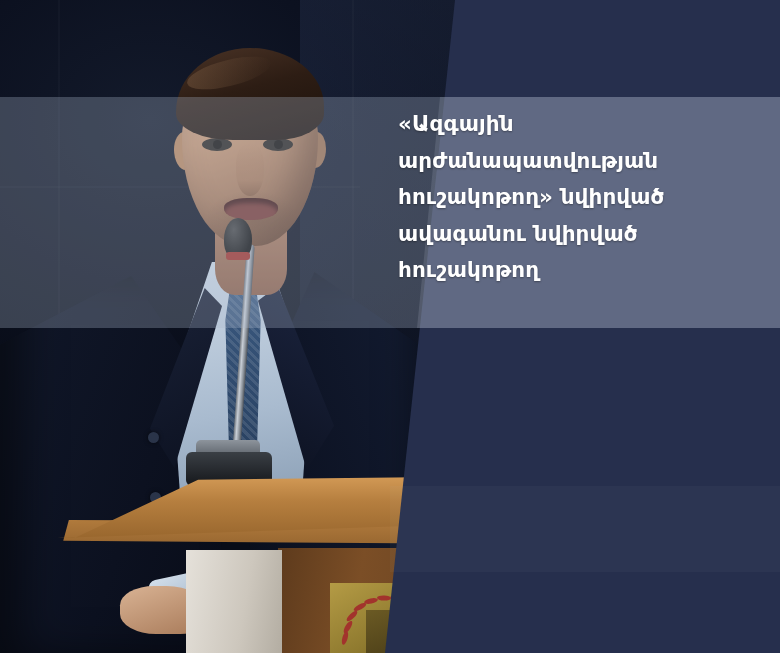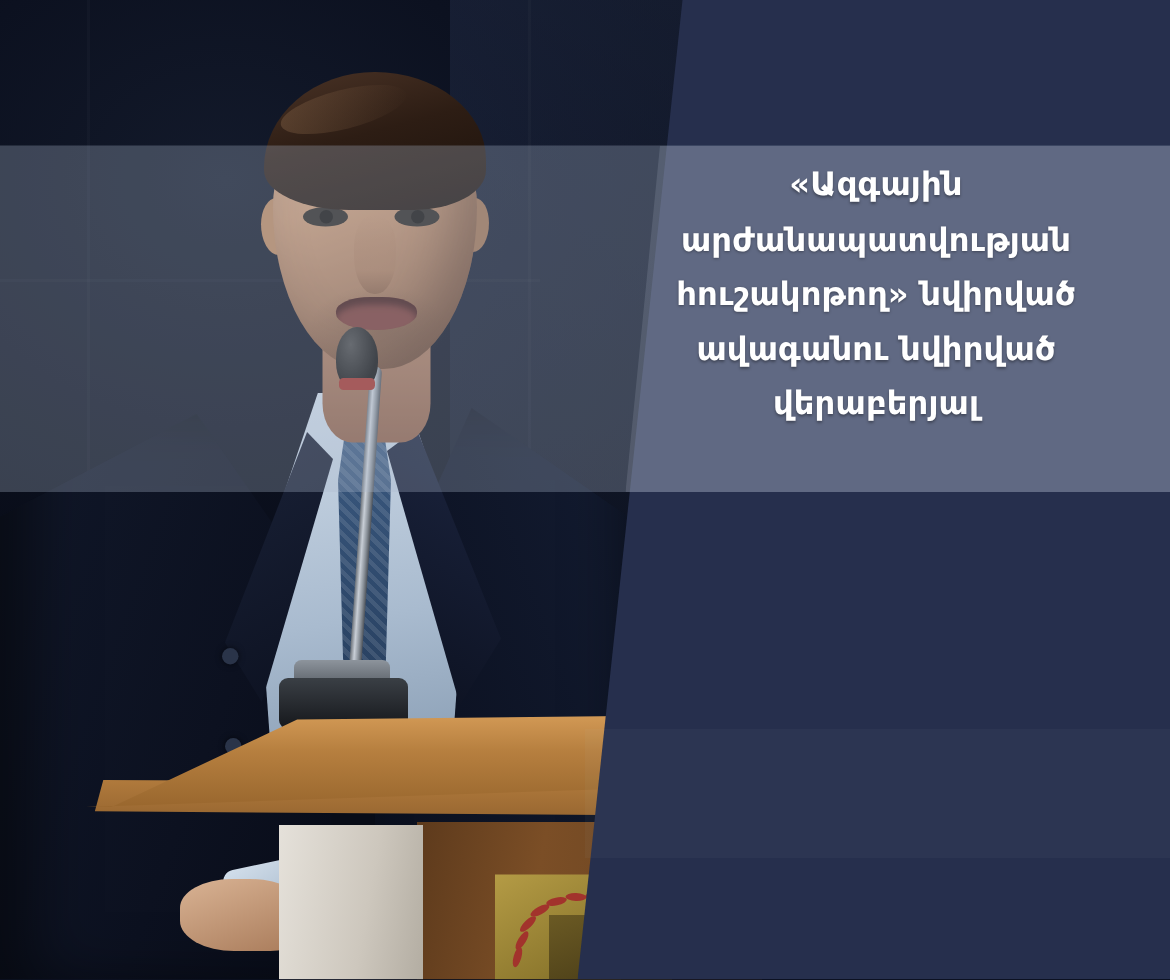--- a/index.html
+++ b/index.html
@@ -253,21 +253,20 @@
     position: absolute; left: 390px; top: 486px; width: 390px; height: 86px;
     background: rgba(190,200,220,0.045);
     pointer-events: none;
   }
 
   
   .caption {
     position: absolute;
     left: 398px; top: 106px;
     width: 372px;
-    text-align: center;
     color: #ffffff;
     font-family: "DejaVu Sans", sans-serif;
     font-size: 21.5px;
     line-height: 36.5px;
     letter-spacing: .1px;
     text-shadow: 0 1px 2px rgba(0,0,0,.35);
     z-index: 20;
   }
   .caption .b { font-weight: 700; }
   .caption .n { font-weight: 700; }
@@ -362,17 +361,17 @@
     <div>
       <span class="b">արժանապատվության</span>
     </div>
     <div>
       <span class="b">հուշակոթող»</span><span class="n"> նվիրված</span>
     </div>
     <div>
       <span class="n">ավագանու նվիրված</span>
     </div>
     <div>
-      <span class="n">վերաբերյալ</span>
+      <span class="n">հուշակոթող</span>
     </div>
   </div>
 
 </div>
 
 </body></html>

